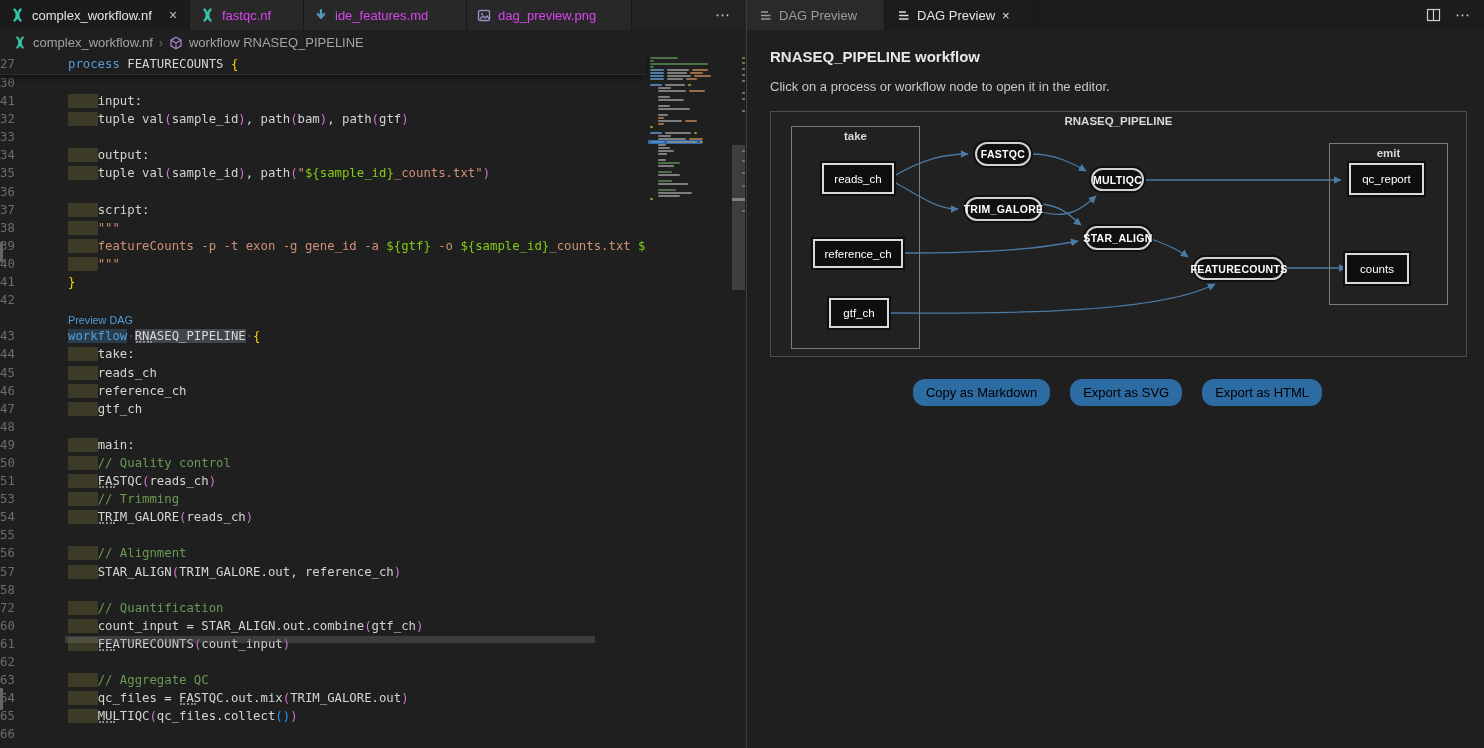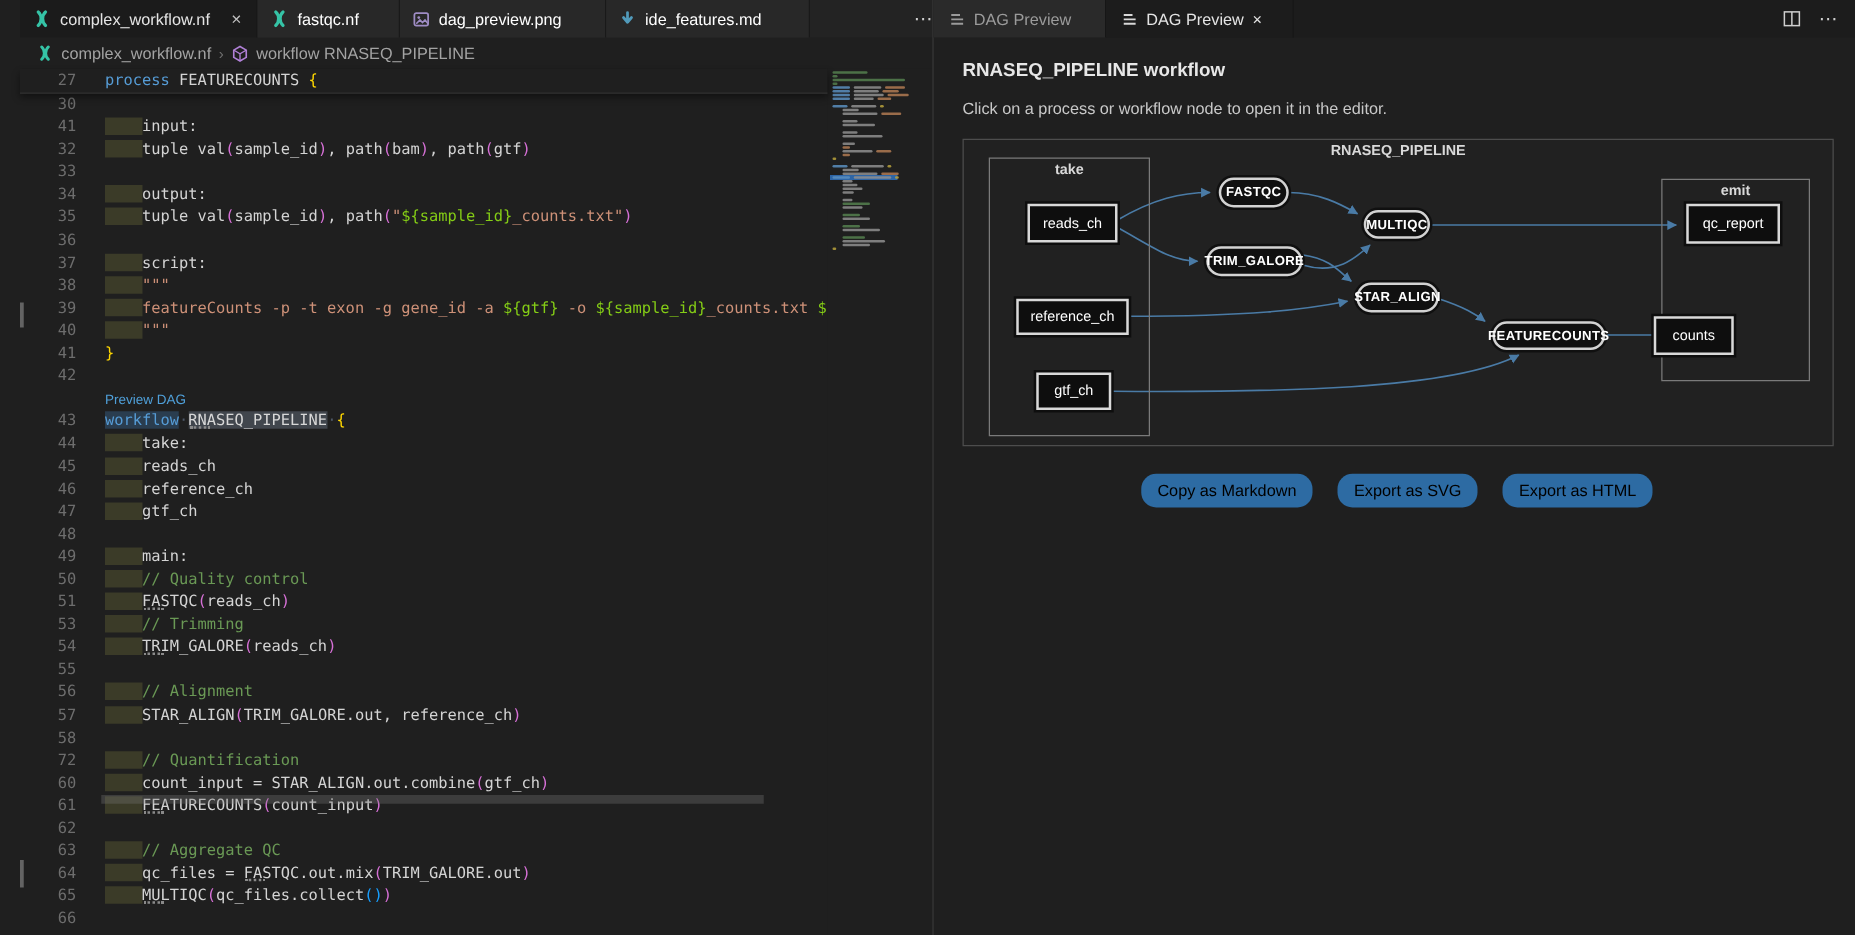--- a/index.html
+++ b/index.html
@@ -1,36 +1,36 @@
 <!DOCTYPE html>
 <html><head>
 <meta charset="utf-8">
 <style>
   html,body{margin:0;padding:0;background:#161616;}
   #root{position:relative;width:1484px;height:748px;overflow:hidden;background:#1f1f1f;
         font-family:"Liberation Sans",sans-serif;-webkit-font-smoothing:antialiased;}
   
-  .editor-pane{position:absolute;left:16px;top:0;width:746px;height:644px;background:#1f1f1f;}
+  .editor-pane{position:absolute;left:0;top:0;width:746px;height:644px;background:#1f1f1f;}
   .tabbar{position:absolute;left:0;top:0;width:100%;height:30px;background:#232323;display:flex;}
   .tab{flex:none;display:flex;align-items:center;gap:7px;padding:0 10px;font-size:13px;
-       color:#ffffff;background:#282828;border-right:1px solid #191919;cursor:pointer;box-sizing:border-box;}
+       color:#d946ef;background:#282828;border-right:1px solid #191919;cursor:pointer;box-sizing:border-box;}
   .tab.active{background:#1b1b1b;color:#e4e4e4;}
   .tab .close{margin-left:10px;color:#c0c0c0;font-size:14px;line-height:1;}
   .more{position:absolute;right:8px;top:0;height:30px;display:flex;align-items:center;
         color:#d0d0d0;font-size:15px;letter-spacing:2px;cursor:pointer;padding:0 6px;}
   .breadcrumb{position:absolute;left:0;top:30px;width:100%;height:25px;display:flex;align-items:center;
         gap:6px;padding-left:13px;font-size:13px;color:#a3a3a3;box-sizing:border-box;}
   .breadcrumb .sep{color:#6f6f6f;font-size:12px;}
   
   .mono{font-family:"DejaVu Sans Mono",monospace;font-size:12.3px;line-height:18.1px;}
   .sticky{position:absolute;left:0;top:55px;width:646px;height:19px;background:#1f1f1f;z-index:6;
           border-bottom:1px solid #303030;box-shadow:0 3px 6px rgba(0,0,0,.45);}
   .code{position:absolute;left:0;top:74px;width:646px;height:674px;overflow:hidden;}
   .row{height:18.1px;white-space:pre;position:relative;}
-  .ln{display:inline-block;width:45px;text-align:right;color:#6d6d6d;}
+  .ln{display:inline-block;width:45px;color:#6d6d6d;}
   .lc{position:absolute;left:68px;top:0;white-space:pre;}
   .lens{position:absolute;left:68px;top:2px;font-family:"Liberation Sans",sans-serif;
         font-size:10.8px;color:#4f9fd8;cursor:pointer;}
   .t-p{color:#d4d4d4}.t-k{color:#569cd6}.t-s{color:#ce9178}.t-i{color:#84cc16}
   .t-c{color:#6a9955}.t-b1{color:#ffd700}.t-b2{color:#d670d6}.t-b3{color:#179fff}
   .t-w{background:#3b3b28}
   .t-ws{color:#4d5766}
   .t-d{color:#d4d4d4;position:relative}
   .t-d::after,.t-hlw::after{content:"";position:absolute;left:1px;bottom:0;width:16px;border-bottom:2px dotted #8a8a8a}
   .t-hlk{color:#569cd6;background:#2a3d4f}
@@ -88,37 +88,37 @@
         <span class="close">×</span>
       </div>
       <div class="tab" style="width:114px">
         <span class="ico">
           <svg width="15" height="14" viewBox="0 0 15 14">
               <path d="M4.6 1.6c3 2.6 3 8.2 0 10.8M10.4 1.6c-3 2.6-3 8.2 0 10.8" stroke="#35c3a6" stroke-width="2.5" fill="none" stroke-linecap="round"></path>
             </svg>
         </span>
         <span>fastqc.nf</span>
       </div>
+      <div class="tab" style="width:163px">
+        <span class="ico">
+          <svg width="14" height="14" viewBox="0 0 14 14">
+              <path d="M7 2v6.5M3.8 6L7 9.8 10.2 6" stroke="#519aba" stroke-width="2.2" fill="none" stroke-linecap="round" stroke-linejoin="round"></path>
+            </svg>
+        </span>
+        <span>ide_features.md</span>
+      </div>
       <div class="tab" style="width:165px">
         <span class="ico">
           <svg width="14" height="13" viewBox="0 0 14 13">
               <rect x="1.5" y="1.5" width="11" height="10" rx="1.5" stroke="#9e8cc4" fill="none" stroke-width="1.4"></rect>
               <circle cx="5" cy="5" r="1.1" fill="#9e8cc4"></circle>
               <path d="M3 10l3-3 2 2 2-2 2.5 3" stroke="#9e8cc4" fill="none" stroke-width="1.3"></path>
             </svg>
         </span>
         <span>dag_preview.png</span>
-      </div>
-      <div class="tab" style="width:163px">
-        <span class="ico">
-          <svg width="14" height="14" viewBox="0 0 14 14">
-              <path d="M7 2v6.5M3.8 6L7 9.8 10.2 6" stroke="#519aba" stroke-width="2.2" fill="none" stroke-linecap="round" stroke-linejoin="round"></path>
-            </svg>
-        </span>
-        <span>ide_features.md</span>
       </div>
       <div class="more">⋯</div>
     </div>
 
     <div class="breadcrumb">
       <span class="ico">
         <svg width="14" height="13" viewBox="0 0 15 14">
             <path d="M4.6 1.6c3 2.6 3 8.2 0 10.8M10.4 1.6c-3 2.6-3 8.2 0 10.8" stroke="#35c3a6" stroke-width="2.4" fill="none" stroke-linecap="round"></path>
           </svg>
       </span>
@@ -320,21 +320,21 @@
           <div class="clabel">take</div>
         </div>
         <div class="cluster" style="left:558px;top:31px;width:117px;height:160px">
           <div class="clabel">emit</div>
         </div>
 
         <div class="io" style="left:51px;top:51px;width:72px;height:31px">reads_ch</div>
         <div class="io" style="left:42px;top:127px;width:90px;height:29px">reference_ch</div>
         <div class="io" style="left:58px;top:186px;width:60px;height:30px">gtf_ch</div>
         <div class="io" style="left:578px;top:51px;width:75px;height:32px">qc_report</div>
-        <div class="io" style="left:552px;top:141px;width:64px;height:31px">counts</div>
+        <div class="io" style="left:574px;top:141px;width:64px;height:31px">counts</div>
 
         <div class="proc" style="left:204px;top:30px;width:56px;height:24px">FASTQC</div>
         <div class="proc" style="left:194px;top:85px;width:77px;height:24px">TRIM_GALORE</div>
         <div class="proc" style="left:320px;top:56px;width:53px;height:23px">MULTIQC</div>
         <div class="proc" style="left:314px;top:114px;width:66px;height:24px">STAR_ALIGN</div>
         <div class="proc" style="left:423px;top:145px;width:90px;height:23px">FEATURECOUNTS</div>
       </div>
 
       <div class="btnrow">
         <button class="btn">Copy as Markdown</button>

